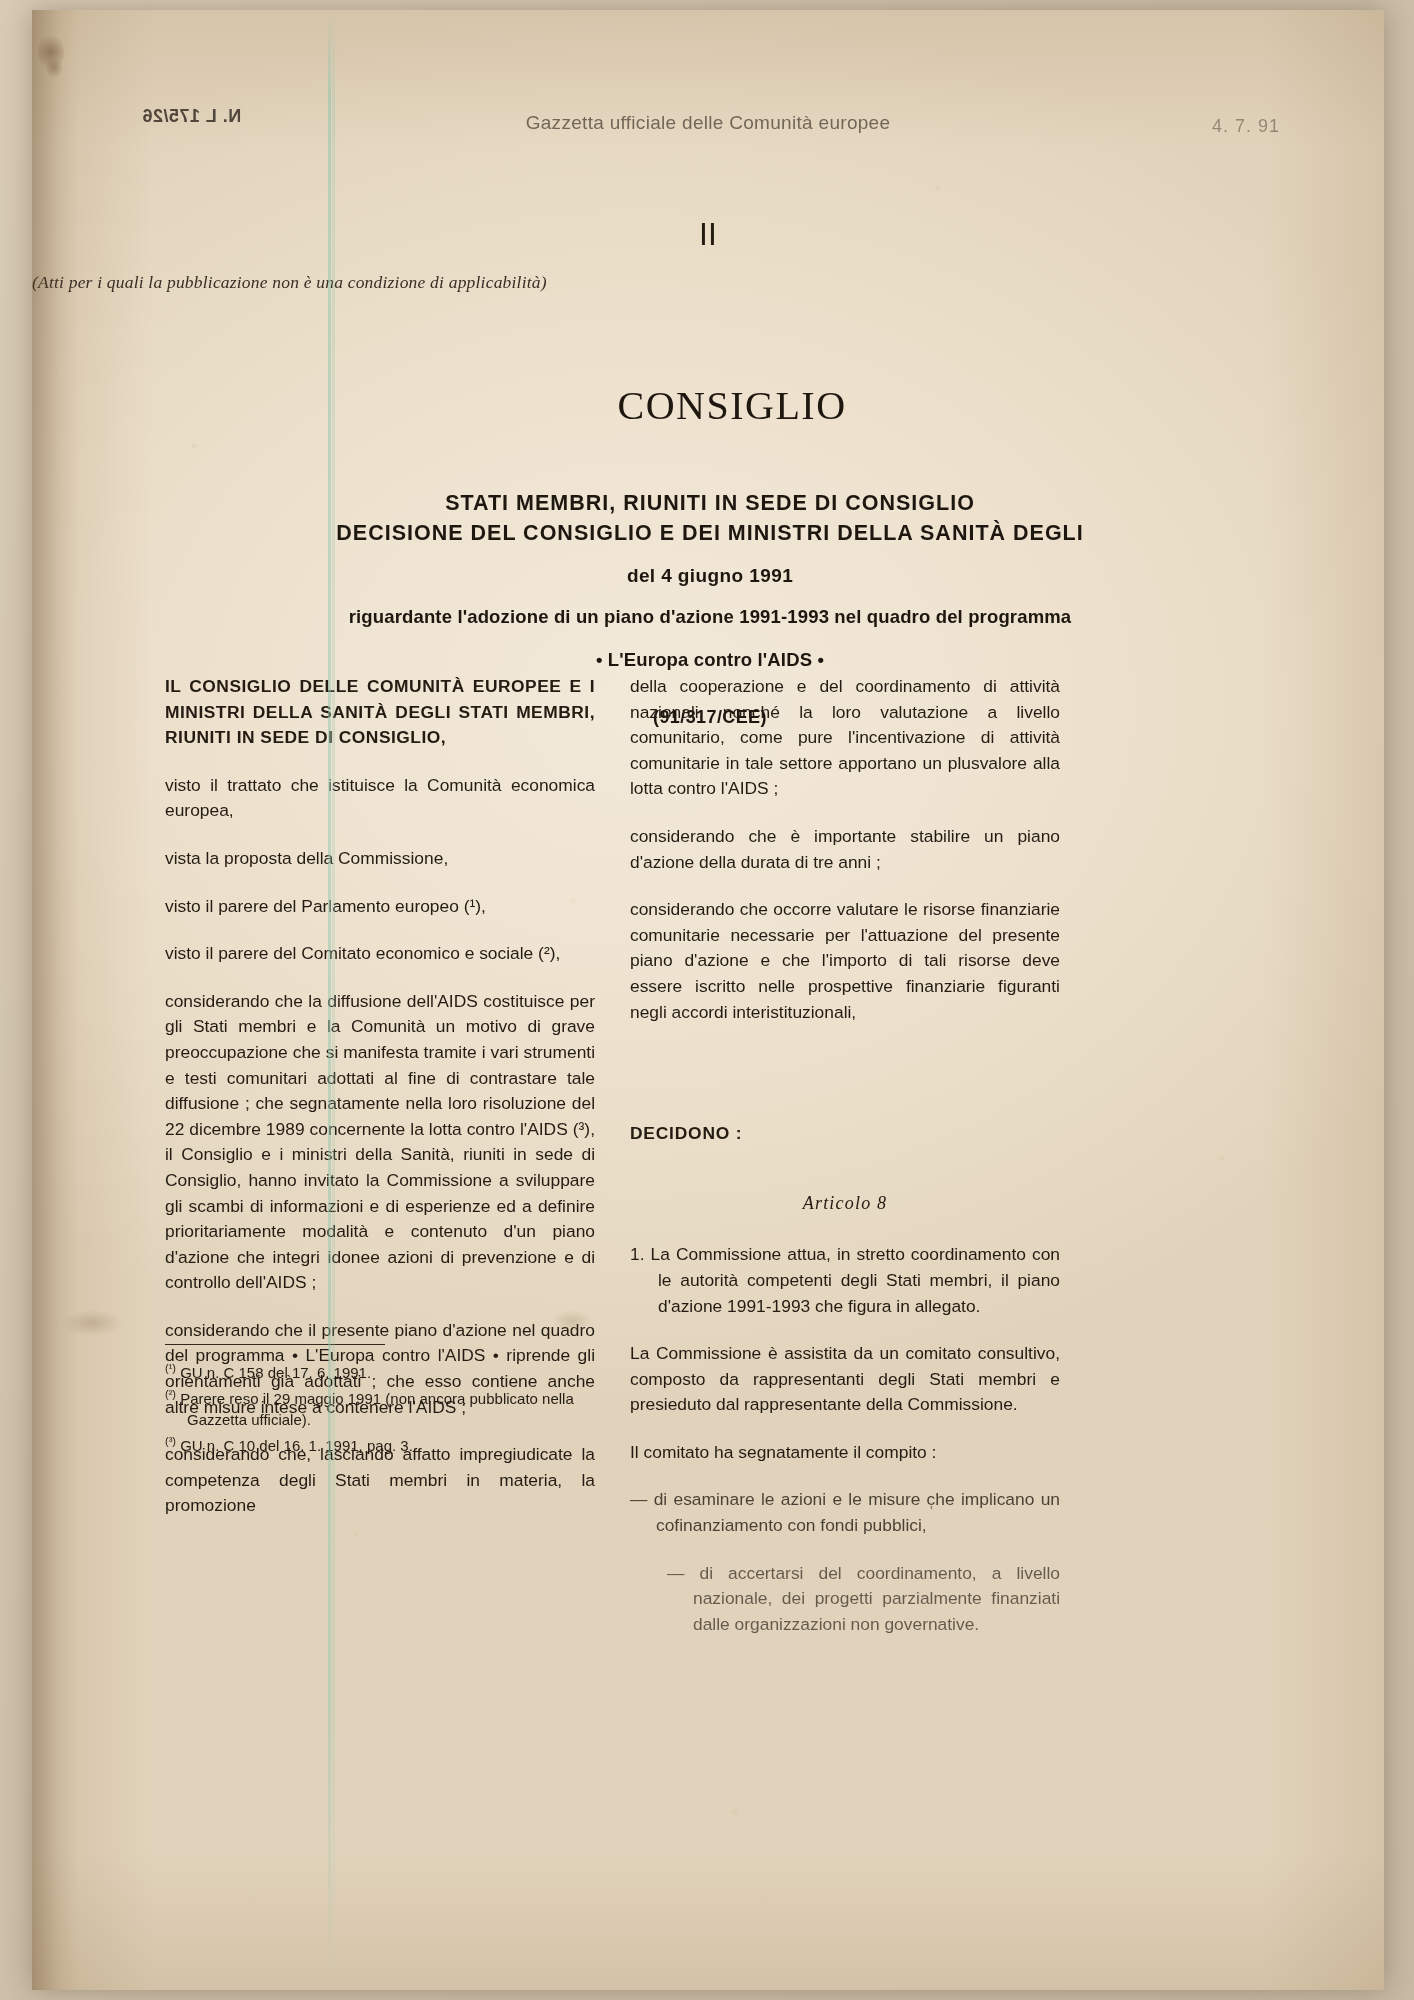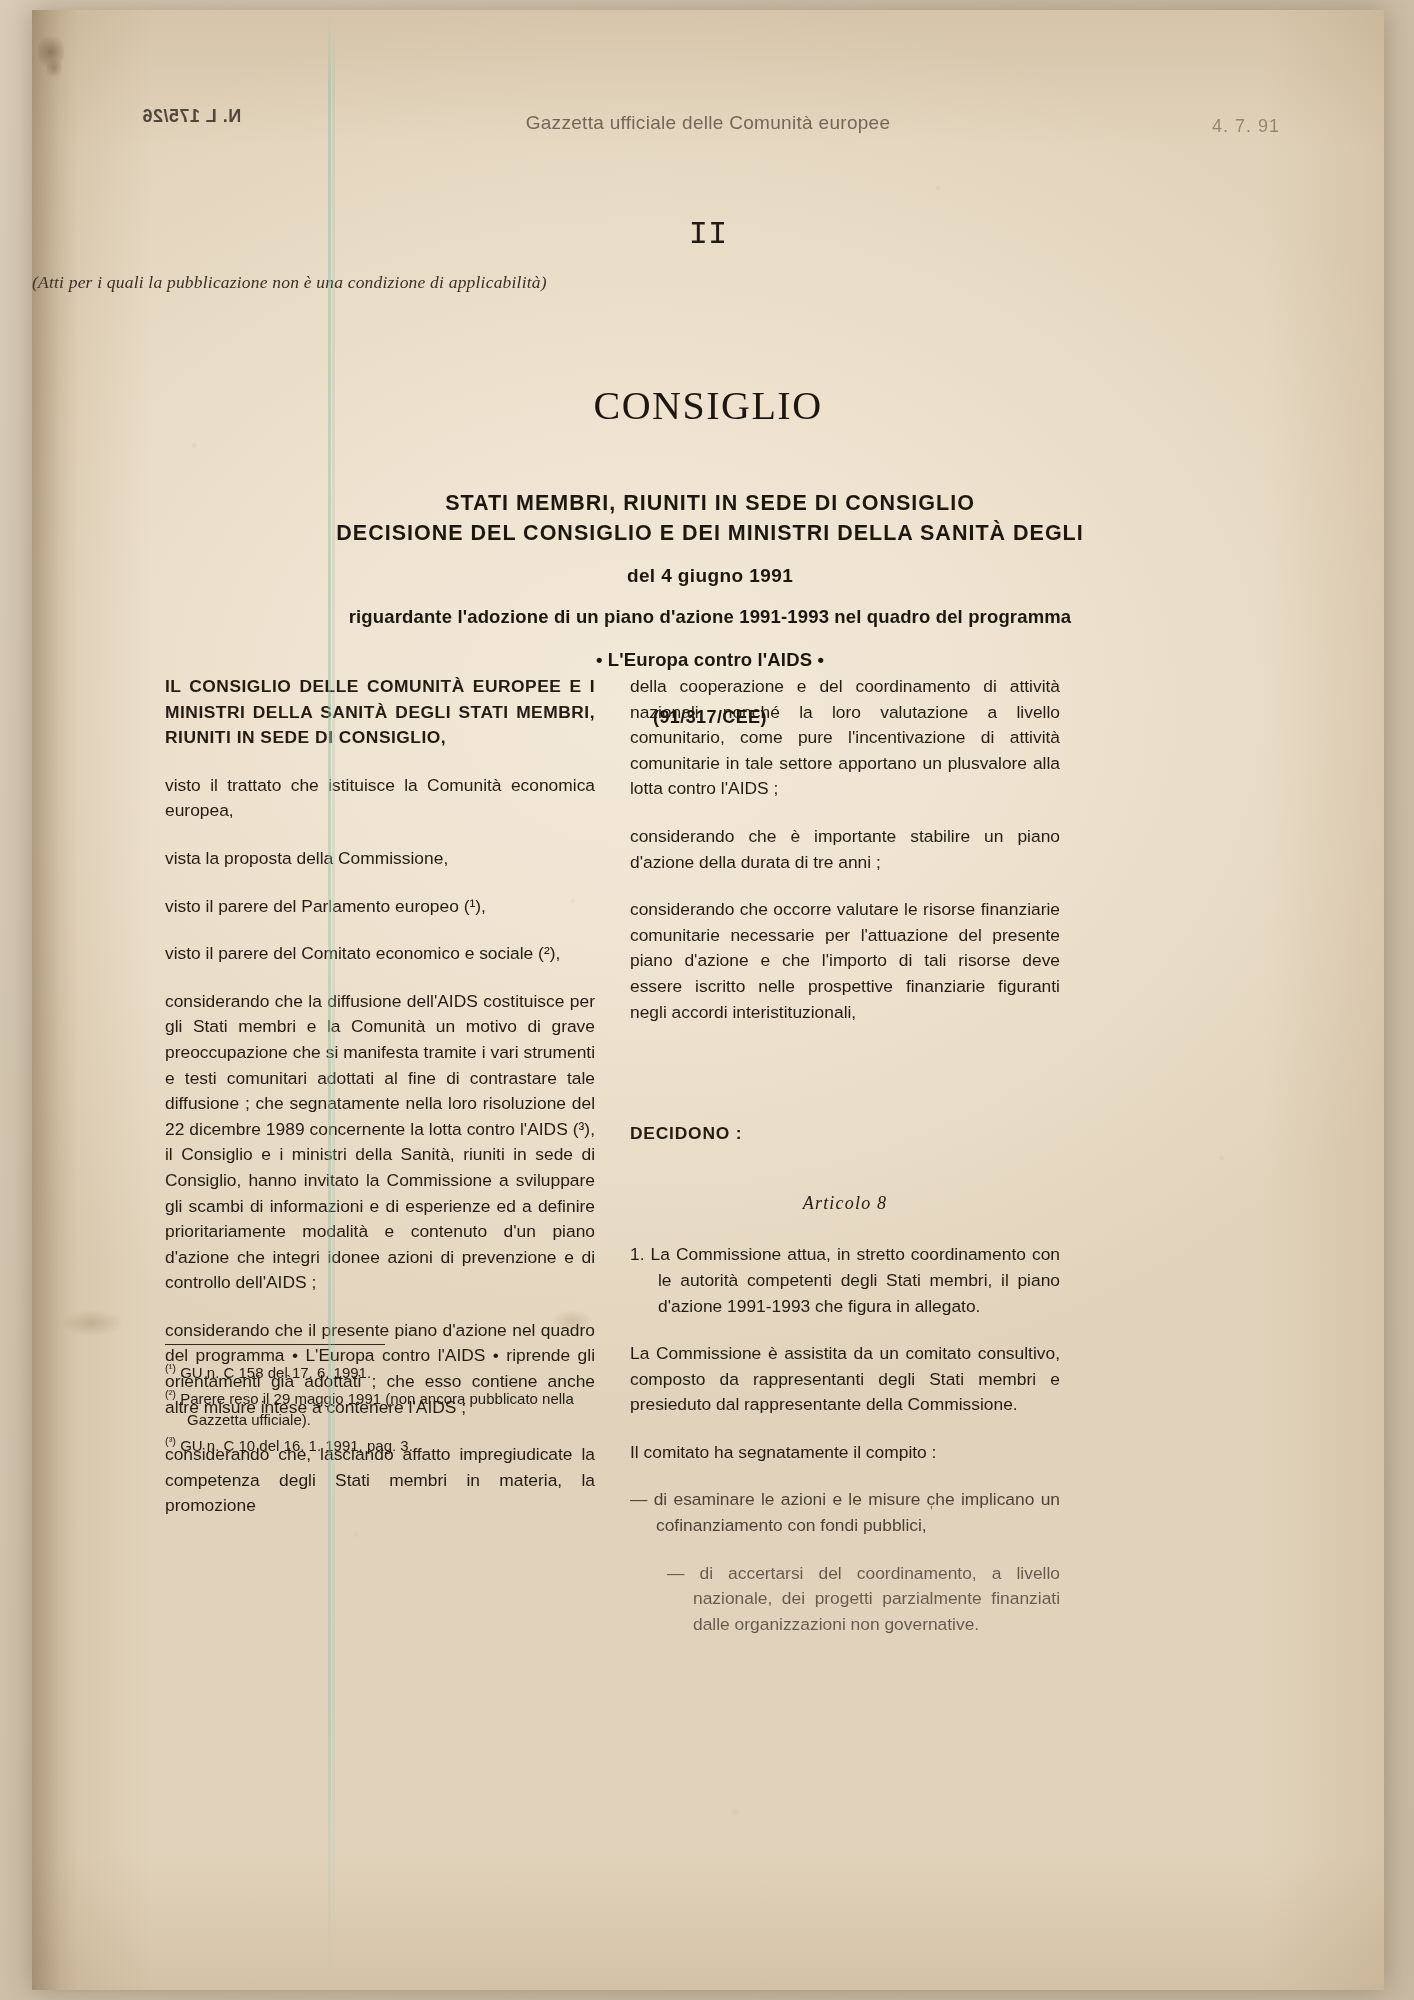--- a/index.html
+++ b/index.html
@@ -78,31 +78,31 @@
   }
   .rh-right{
     position:absolute;right:104px;top:10px;
     font-size:18px;color:#2d2319;opacity:.42;
     filter:blur(.7px);letter-spacing:1px;
   }
 
   
   .sec-num{
     position:absolute;top:206px;left:0;width:100%;text-align:center;
-    font-family:Liberation Mono, monospace;font-size:32px;color:#241b12;
+    font-family:Liberation Sans, sans-serif;font-size:32px;color:#241b12;
   }
   .sec-sub{
     position:absolute;top:262px;left:0;width:100%;text-align:left;
     font-family:"Liberation Serif", serif;font-style:italic;
     font-size:17.5px;color:#2a2018;letter-spacing:.2px;opacity:.92;
   }
   .org{
     position:absolute;top:372px;left:0;width:100%;text-align:center;
     font-family:"Liberation Serif", serif;font-size:40px;
-    letter-spacing:1.5px;color:#1e1710;
+    letter-spacing:1.5px;color:#1e1710;padding-left:24px;
   }
 
   .deed{position:absolute;top:478px;left:168px;width:1020px;text-align:center;}
   .deed-l1{
     font-weight:bold;font-size:21.5px;letter-spacing:1.0px;line-height:30px;
     color:#1d1710;
   }
   .deed-date{
     margin-top:17px;font-weight:bold;font-size:19px;letter-spacing:.4px;color:#1d1710;
   }

